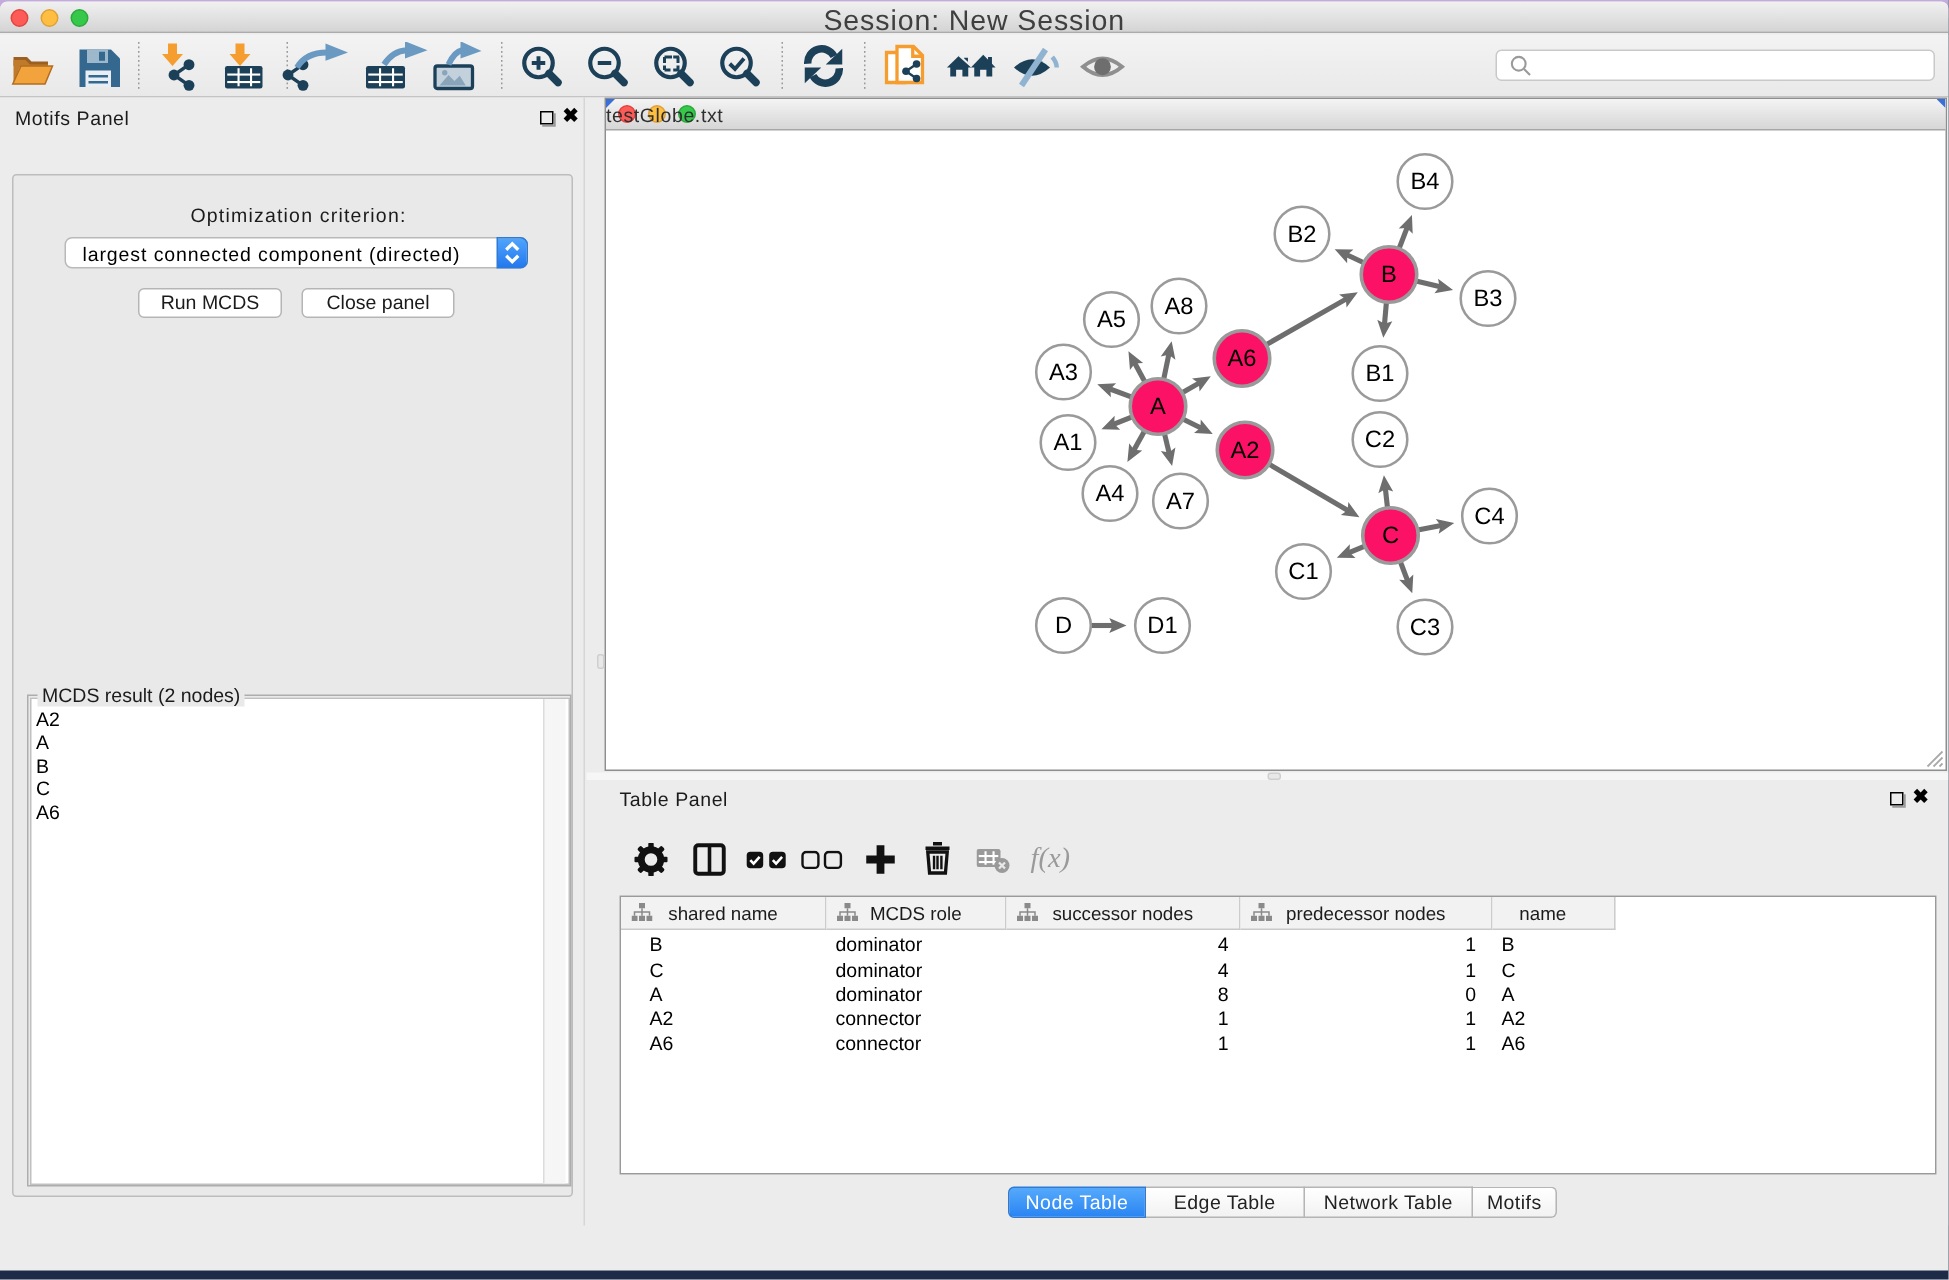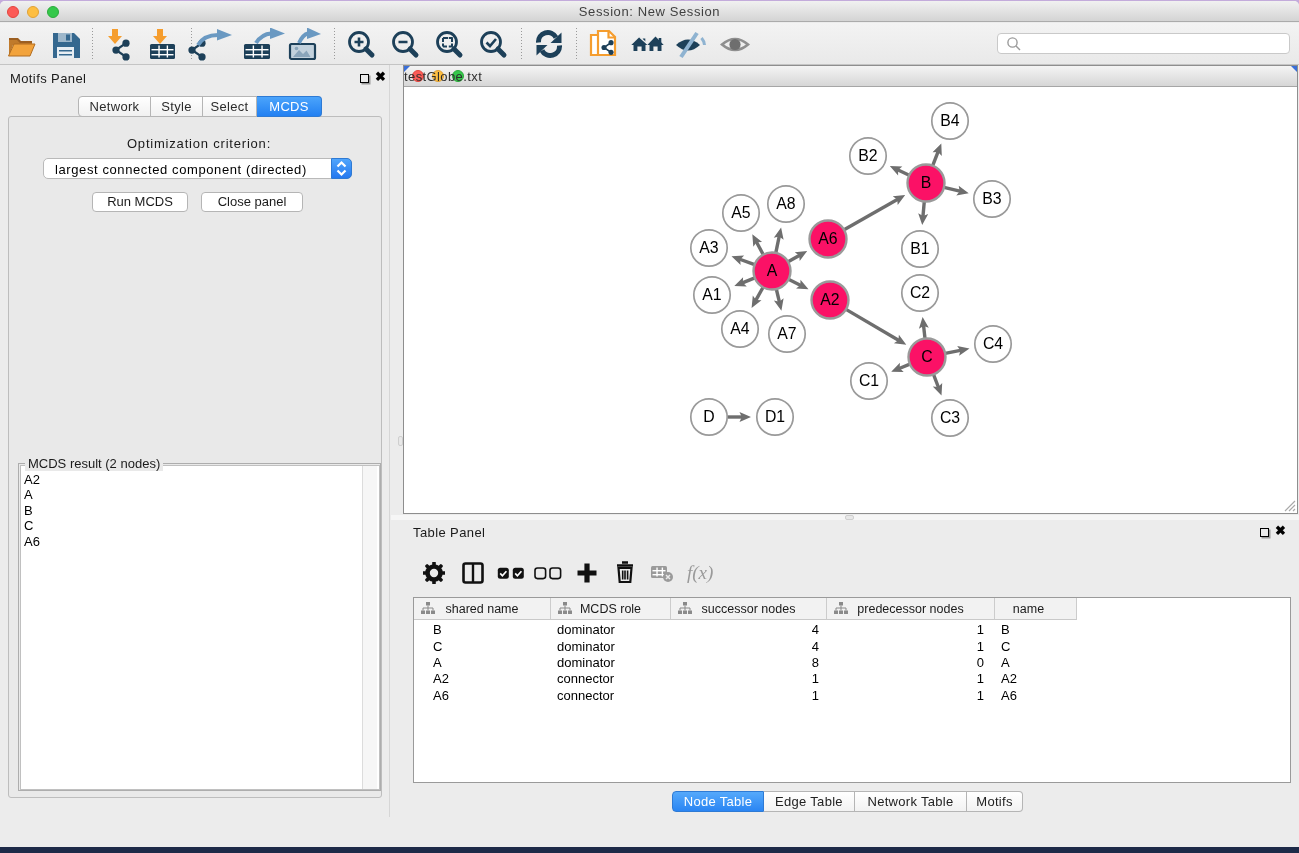--- a/index.html
+++ b/index.html
@@ -1,20 +1,20 @@
 <!DOCTYPE html>
 <html><head><meta charset="utf-8"><style>
 *{margin:0;padding:0;box-sizing:border-box}
 html,body{width:1299px;height:853px;overflow:hidden}
 body{font-family:"Liberation Sans",sans-serif;background:#1d2a48;position:relative}
 #desk-top{position:absolute;left:0;top:0;width:1299px;height:12px;background:#c3abdb}
 #win{position:absolute;left:0;top:1px;width:1299px;height:846px;background:#ececec;border-radius:5px 5px 0 0;overflow:hidden}
 #titlebar{position:absolute;left:0;top:0;width:1299px;height:21px;background:linear-gradient(#f1f1f1,#d4d4d4);border-bottom:1px solid #ababab}
 .tl{position:absolute;top:5px;width:12px;height:12px;border-radius:50%}
-#titletext{position:absolute;top:3px;width:100%;text-align:center;font-size:13px;letter-spacing:0.6px;color:#3f3f3f}
+#titletext{position:absolute;top:3px;width:100%;text-align:center;font-size:19px;letter-spacing:0.6px;color:#3f3f3f}
 #toolbar{position:absolute;left:0;top:22px;width:1299px;height:42px;background:linear-gradient(#f3f3f3,#e9e9e9);border-bottom:1px solid #c4c4c4}
 .tsep{position:absolute;top:5px;height:32px;width:1px;background-image:linear-gradient(#9a9a9a 33%,rgba(0,0,0,0) 0%);background-size:1px 3px}
 .ticon{position:absolute}
 #search{position:absolute;left:997px;top:10px;width:293px;height:21px;background:#fff;border:1px solid #c9c9c9;border-radius:4px}
 #main{position:absolute;left:0;top:64px;width:1299px;height:752px;background:#ececec}
 
 #cp{position:absolute;left:0;top:0;width:390px;height:752px;border-right:1px solid #d6d6d6}
 #cp-title{position:absolute;left:10px;top:6px;font-size:13px;letter-spacing:0.4px;color:#1b1b1b}
 #cp-tabs{position:absolute;left:78px;top:31px;height:21px;display:flex;z-index:3}
 .tab{height:21px;font-size:13px;letter-spacing:0.3px;color:#2b2b2b;text-align:center;line-height:20px;background:linear-gradient(#ffffff,#f1f1f1);border:1px solid #b5b5b5;border-left:none}
@@ -180,26 +180,20 @@
           <circle cx="6.5" cy="6.5" r="4.6" stroke="#9a9a9a" stroke-width="1.4" fill="none"></circle>
           <path d="M10 10 L14 14" stroke="#9a9a9a" stroke-width="1.4"></path>
         </svg>
       </div>
   </div>
   <div id="main">
     <div id="cp">
       <div id="cp-title">Motifs Panel</div>
       <div style="position:absolute;left:360px;top:9px;width:9px;height:9px;border:1.5px solid #000;box-shadow:1.5px 1.5px 0 #9a9a9a"></div>
         <div style="position:absolute;left:375px;top:4px;font-size:13px;font-weight:bold;color:#000">✖</div>
-      <div id="cp-tabs">
-        <div class="tab" style="width:73px">Network</div>
-        <div class="tab" style="width:52px">Style</div>
-        <div class="tab" style="width:54px">Select</div>
-        <div class="tab sel" style="width:65px">MCDS</div>
-      </div>
       <div id="cp-body"></div>
       <div id="dropdown">
           <div class="dtext">largest connected component (directed)</div>
         <div id="dd-btn"><svg width="19" height="19" viewBox="0 0 19 19">
               <path d="M5.5 7.5 L9.5 3.5 L13.5 7.5" stroke="#fff" stroke-width="2.2" fill="none"></path>
               <path d="M5.5 11.5 L9.5 15.5 L13.5 11.5" stroke="#fff" stroke-width="2.2" fill="none"></path>
             </svg></div>
       </div>
       <div id="opt-label">Optimization criterion:</div>
       <div class="btn" style="left:92px;top:127px;width:96px">Run MCDS</div>
@@ -454,19 +448,19 @@
           <div class="tr" style="top:88.6px">
             <div class="td" style="left:19px">A6</div>
             <div class="td" style="left:143px">connector</div>
             <div class="td num" style="left:300px;width:105px">1</div>
             <div class="td num" style="left:450px;width:120px">1</div>
             <div class="td" style="left:587px">A6</div>
           </div>
       </div>
       <div id="btabs">
         <div class="btab" style="width:92px">Node Table</div>
-        <div class="btab" style="width:91px">Edge Table</div>
+        <div class="btab" style="width:106px">Edge Table</div>
         <div class="btab" style="width:112px">Network Table</div>
         <div class="btab" style="width:56px">Motifs</div>
       </div>
     </div>
   </div>
 </div>
 
 </body></html>

